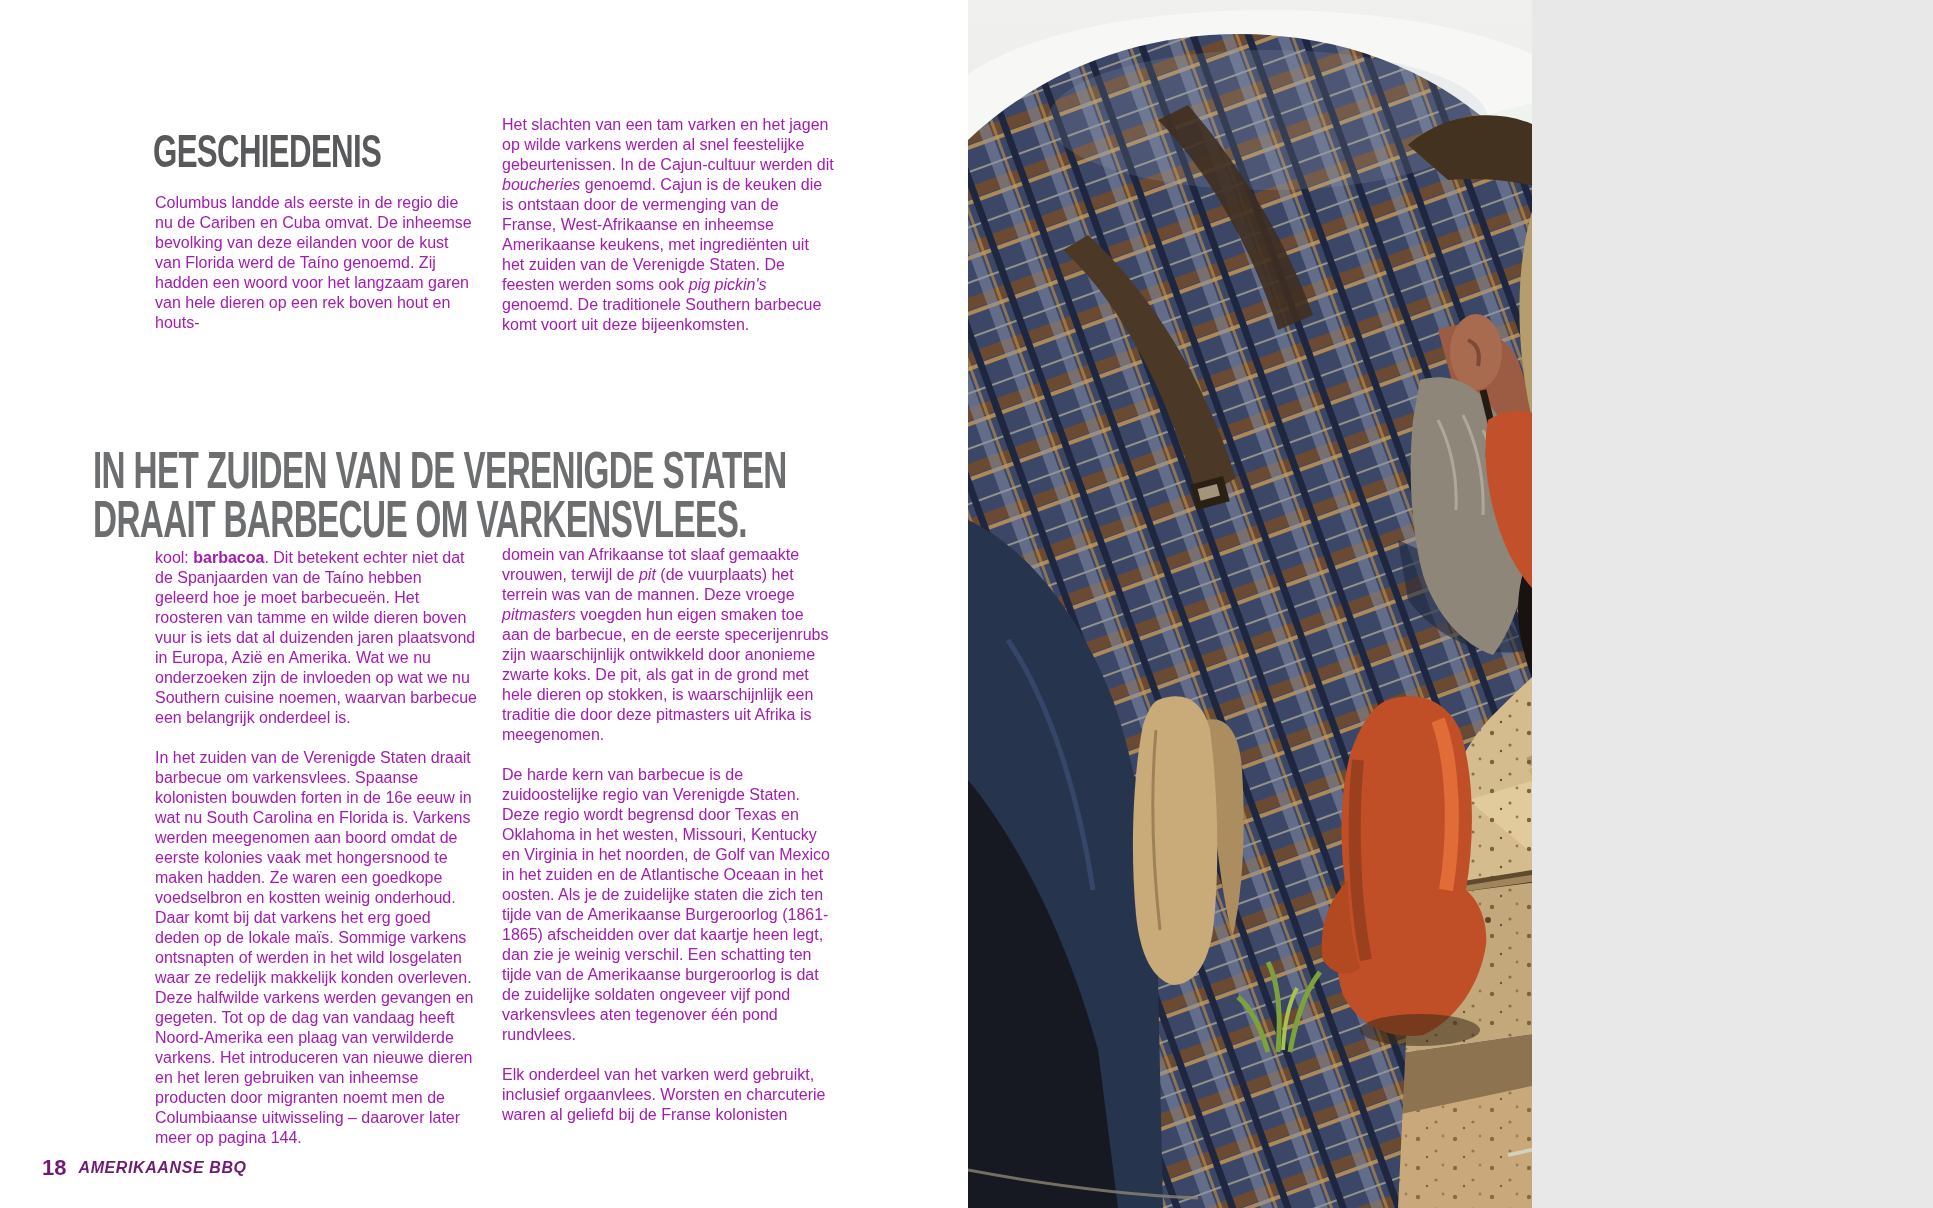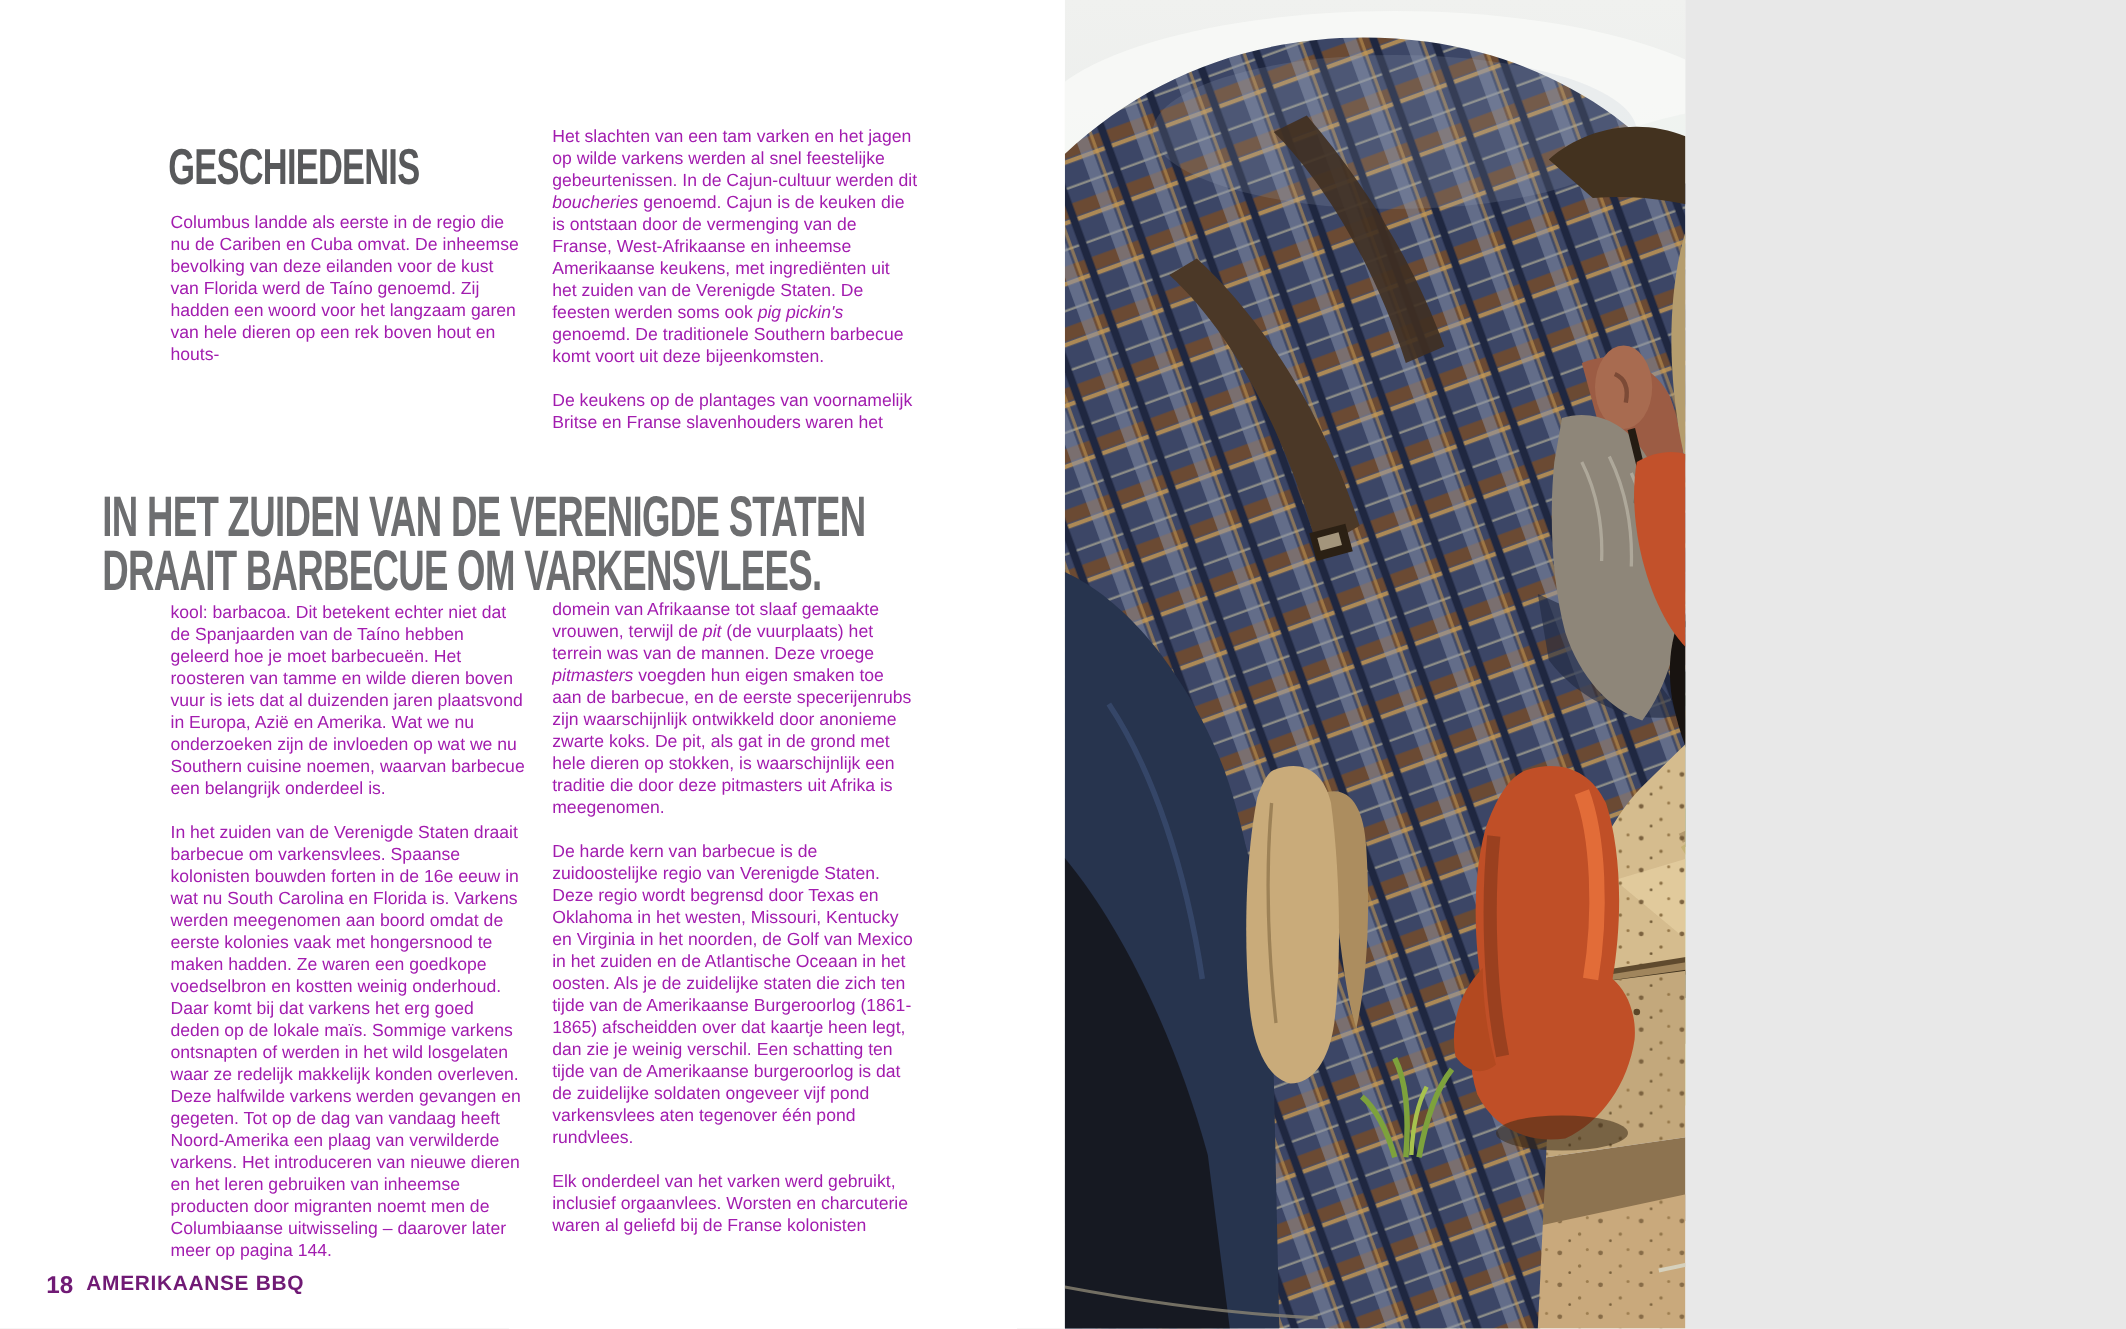--- a/index.html
+++ b/index.html
@@ -9,54 +9,53 @@
   }
   
   .heading{
     position:absolute;left:153px;top:124px;margin:0;
     font-size:46px;font-weight:bold;color:#58595b;letter-spacing:-1px;
     transform:scaleX(0.68);transform-origin:left top;white-space:nowrap;
   }
   .col{position:absolute;font-size:16px;line-height:20px;color:#a21caf;}
   .col p{margin:0 0 20px 0;}
   .col .it{font-style:italic;}
-  .col .bd{font-weight:normal;}
+  .col .bd{font-weight:bold;}
   .col1{left:155px;top:193px;width:320px;}
   .col2{left:502px;top:115px;width:332px;}
   .col3{left:155px;top:548px;width:322px;}
   .col4{left:502px;top:545px;width:332px;}
   .pullquote{
     position:absolute;left:93px;top:446px;
     font-size:52px;line-height:49px;font-weight:bold;color:#6d6e70;
     letter-spacing:-1px;transform:scaleX(0.64);transform-origin:left top;
     white-space:nowrap;
   }
   .page-footer{
     position:absolute;left:42px;top:1155px;display:flex;align-items:center;gap:12px;color:#701a75;
   }
   .page-footer .pageno{font-size:22px;font-weight:bold;}
-  .page-footer .booktitle{font-size:19px;font-weight:bold;letter-spacing:0.6px;}
+  .page-footer .booktitle{font-size:16px;font-weight:bold;letter-spacing:0.6px;font-style:italic;}
   
   .photo{position:absolute;left:968px;top:0;width:965px;height:1208px;margin:0;}
   .photo svg{display:block;}
 </style>
 </head>
 <body>
 
 <div class="spread">
 
   <section>
     <h1 class="heading">GESCHIEDENIS</h1>
 
     <div class="col col1">
         <p><span>Columbus landde als eerste in de regio die nu de Cariben en Cuba omvat. De inheemse bevolking van deze eilanden voor de kust van Florida werd de Taíno genoemd. Zij hadden een woord voor het langzaam garen van hele dieren op een rek boven hout en houts-</span></p>
       </div>
     <div class="col col2">
         <p><span>Het slachten van een tam varken en het jagen op wilde varkens werden al snel feestelijke gebeurtenissen. In de Cajun-cultuur werden dit </span><span class="it">boucheries</span><span> genoemd. Cajun is de keuken die is ontstaan door de vermenging van de Franse, West-Afrikaanse en inheemse Amerikaanse keukens, met ingrediënten uit het zuiden van de Verenigde Staten. De feesten werden soms ook </span><span class="it">pig pickin's</span><span> genoemd. De traditionele Southern barbecue komt voort uit deze bijeenkomsten.</span></p>
-        <p><span>De keukens op de plantages van voornamelijk Britse en Franse slavenhouders waren het</span></p>
       </div>
 
     <div class="pullquote">
       <div>IN HET ZUIDEN VAN DE VERENIGDE STATEN</div>
       <div>DRAAIT BARBECUE OM VARKENSVLEES.</div>
     </div>
 
     <div class="col col3">
         <p><span>kool: </span><span class="bd">barbacoa</span><span>. Dit betekent echter niet dat de Spanjaarden van de Taíno hebben geleerd hoe je moet barbecueën. Het roosteren van tamme en wilde dieren boven vuur is iets dat al duizenden jaren plaatsvond in Europa, Azië en Amerika. Wat we nu onderzoeken zijn de invloeden op wat we nu Southern cuisine noemen, waarvan barbecue een belangrijk onderdeel is.</span></p>
         <p><span>In het zuiden van de Verenigde Staten draait barbecue om varkensvlees. Spaanse kolonisten bouwden forten in de 16e eeuw in wat nu South Carolina en Florida is. Varkens werden meegenomen aan boord omdat de eerste kolonies vaak met hongersnood te maken hadden. Ze waren een goedkope voedselbron en kostten weinig onderhoud. Daar komt bij dat varkens het erg goed deden op de lokale maïs. Sommige varkens ontsnapten of werden in het wild losgelaten waar ze redelijk makkelijk konden overleven. Deze halfwilde varkens werden gevangen en gegeten. Tot op de dag van vandaag heeft Noord-Amerika een plaag van verwilderde varkens. Het introduceren van nieuwe dieren en het leren gebruiken van inheemse producten door migranten noemt men de Columbiaanse uitwisseling – daarover later meer op pagina 144.</span></p>

